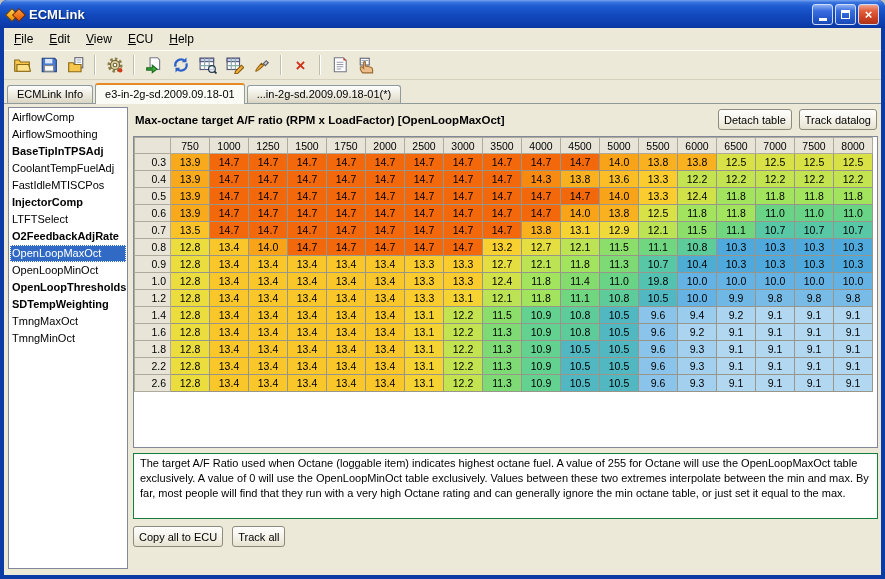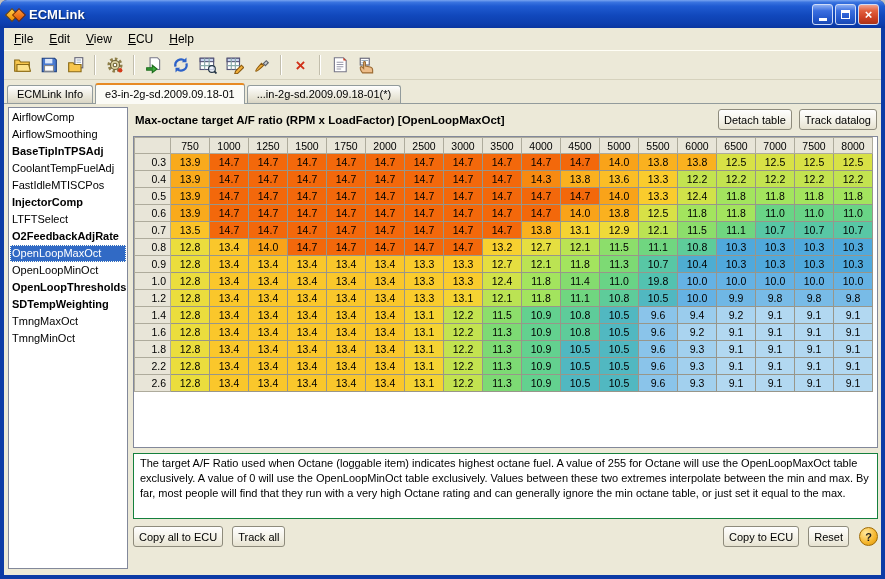--- a/index.html
+++ b/index.html
@@ -564,22 +564,17 @@
               </tbody>
             </table>
         </div>
 
         <div class="desc-box">The target A/F Ratio used when Octane (loggable item) indicates highest octane fuel.  A value of 255 for Octane will use the OpenLoopMaxOct table exclusively.  A value of 0 will use the OpenLoopMinOct table exclusively.  Values between these two extremes interpolate between the min and max.  By far, most people will find that they run with a very high Octane rating and can generally ignore the min octane table, or just set it equal to the max.</div>
 
         <div class="btn-row">
           <button class="xp-btn">Copy all to ECU</button>
           <button class="xp-btn">Track all</button>
           <span class="spacer"></span>
-          <span class="right">
-            <button class="xp-btn">Copy to ECU</button>
-            <button class="xp-btn">Reset</button>
-            <span class="help-btn">?</span>
-          </span>
         </div>
       </div>
     </div>
   </div>
 </div>
 
 </body></html>

